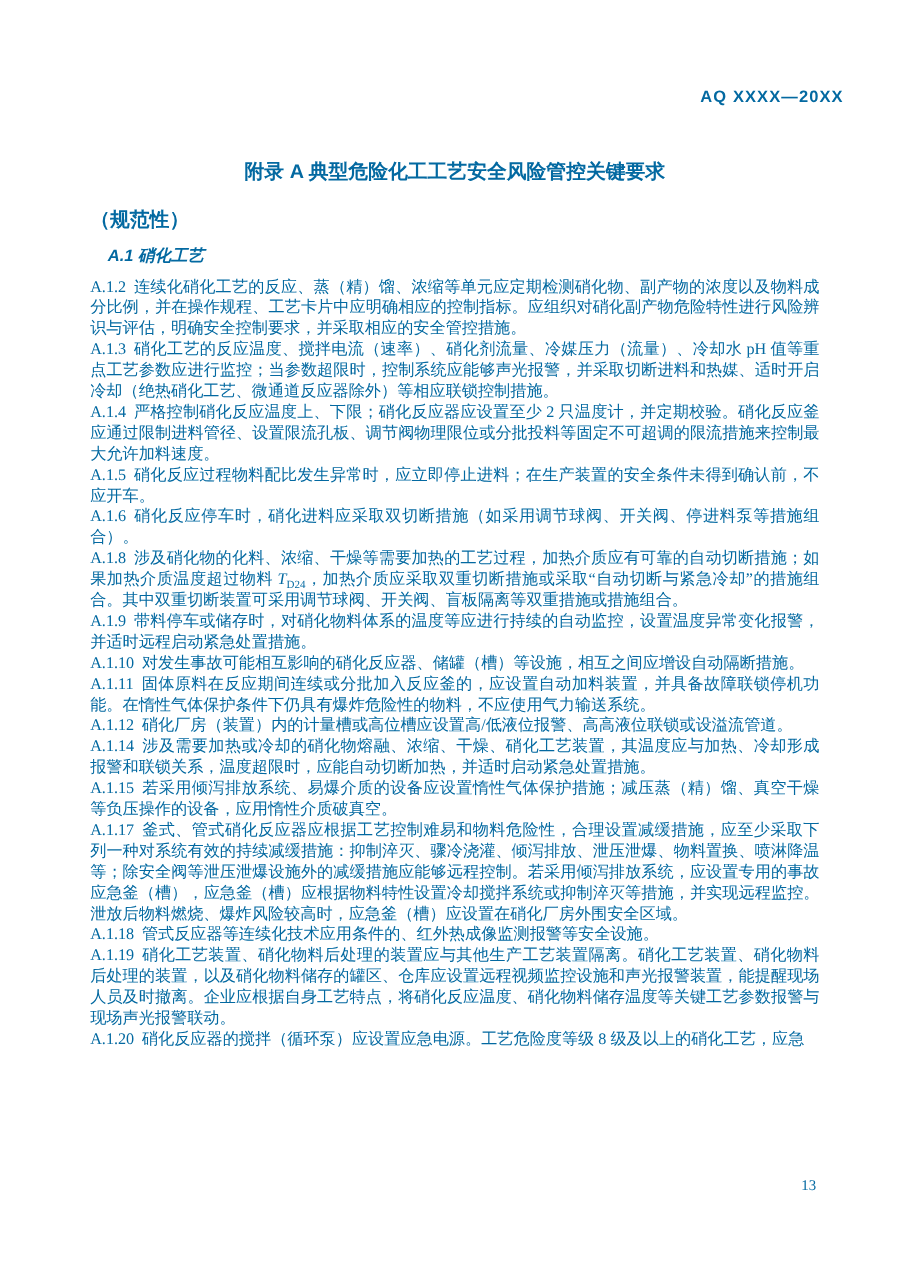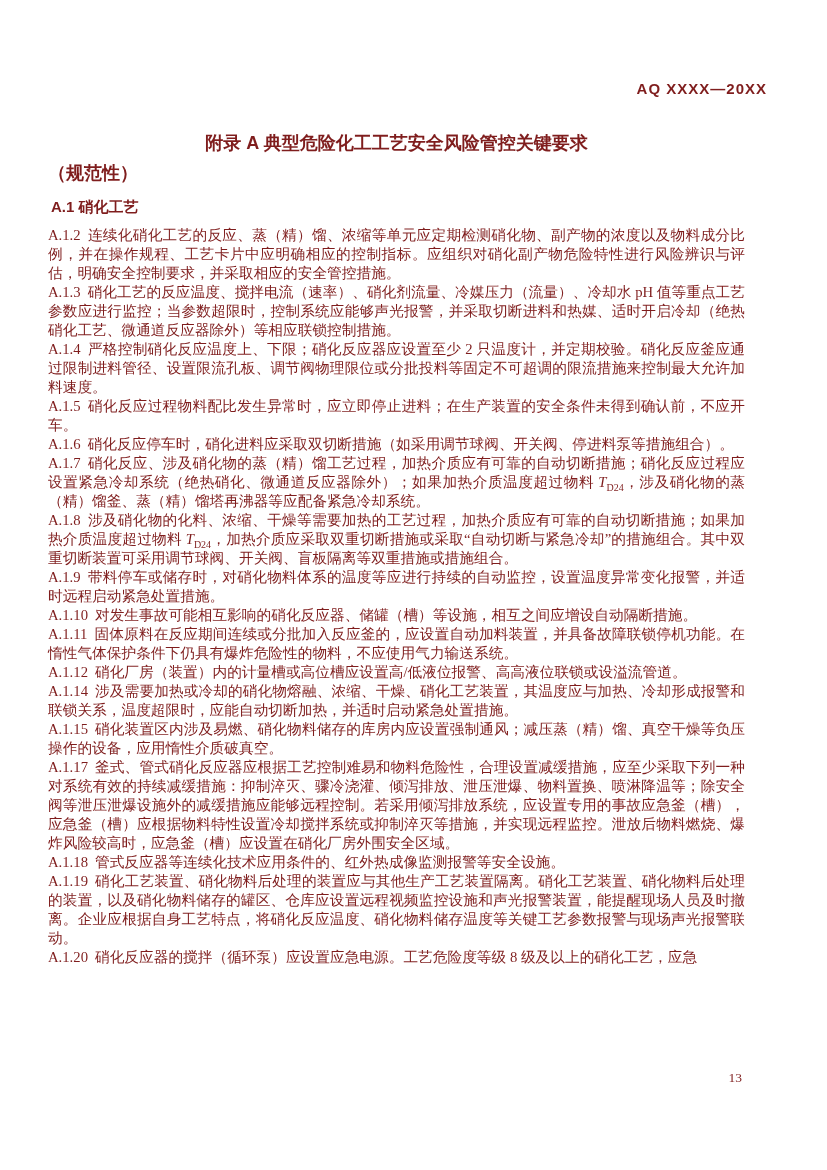--- a/index.html
+++ b/index.html
@@ -6,58 +6,59 @@
     margin: 0;
     padding: 0;
     background: #ffffff;
   }
   .page {
     position: relative;
     width: 827px;
     height: 1170px;
     margin: 0;
     background: #ffffff;
-    color: #7f1d1d;
+    color: #0369a1;
     box-sizing: border-box;
-    padding: 0 82px 0 48px;
+    padding: 0 82px 0 82px;
     overflow: hidden;
     font-family: "Liberation Serif", "DejaVu Serif", serif;
   }
   .doc-code {
     position: absolute;
     top: 80px;
     right: 60px;
     font-family: "Liberation Sans", "DejaVu Sans", sans-serif;
     font-weight: 700;
     font-size: 15px;
     letter-spacing: 1px;
     white-space: nowrap;
   }
   .title {
-    margin: 4px;
+    margin: 17px;
     padding-top: 126px;
     text-align: center;
     font-family: "Liberation Sans", "DejaVu Sans", sans-serif;
     font-weight: 700;
     font-size: 18px;
     line-height: 26px;
   }
   .subtitle {
     text-align: left;
     font-family: "Liberation Sans", "DejaVu Sans", sans-serif;
     font-weight: 700;
     font-size: 18px;
     line-height: 26px;
   }
   .section-heading {
-    margin: 11px 0 0 3px;
+    margin: 11px 0 0 16px;
     font-family: "Liberation Sans", "DejaVu Sans", sans-serif;
     font-weight: 700;
     font-size: 15px;
     line-height: 20px;
+    font-style: italic;
   }
   .paragraphs {
     margin-top: 9px;
     font-size: 14.7px;
     line-height: 19px;
     text-align: justify;
     letter-spacing: 0;
   }
   .para {
     margin: 0;
@@ -96,28 +97,27 @@
 
   <h2 class="section-heading">A.1 硝化工艺</h2>
 
   <div class="paragraphs">
 
       <p class="para"><span class="pid">A.1.2</span><span class="ptext">连续化硝化工艺的反应、蒸（精）馏、浓缩等单元应定期检测硝化物、副产物的浓度以及物料成分比例，并在操作规程、工艺卡片中应明确相应的控制指标。应组织对硝化副产物危险特性进行风险辨识与评估，明确安全控制要求，并采取相应的安全管控措施。</span></p>
       <p class="para"><span class="pid">A.1.3</span><span class="ptext">硝化工艺的反应温度、搅拌电流（速率）、硝化剂流量、冷媒压力（流量）、冷却水 pH 值等重点工艺参数应进行监控；当参数超限时，控制系统应能够声光报警，并采取切断进料和热媒、适时开启冷却（绝热硝化工艺、微通道反应器除外）等相应联锁控制措施。</span></p>
       <p class="para"><span class="pid">A.1.4</span><span class="ptext">严格控制硝化反应温度上、下限；硝化反应器应设置至少 2 只温度计，并定期校验。硝化反应釜应通过限制进料管径、设置限流孔板、调节阀物理限位或分批投料等固定不可超调的限流措施来控制最大允许加料速度。</span></p>
       <p class="para"><span class="pid">A.1.5</span><span class="ptext">硝化反应过程物料配比发生异常时，应立即停止进料；在生产装置的安全条件未得到确认前，不应开车。</span></p>
       <p class="para"><span class="pid">A.1.6</span><span class="ptext">硝化反应停车时，硝化进料应采取双切断措施（如采用调节球阀、开关阀、停进料泵等措施组合）。</span></p>
-      <p class="para"><span class="pid">A.1.7</span><span class="ptext">硝化反应、涉及硝化物的蒸（精）馏工艺过程，加热介质应有可靠的自动切断措施；硝化反应过程应设置紧急冷却系统（绝热硝化、微通道反应器除外）；如果加热介质温度超过物料 <i>T</i><sub>D24</sub>，涉及硝化物的蒸（精）馏釜、蒸（精）馏塔再沸器等应配备紧急冷却系统。</span></p>
       <p class="para"><span class="pid">A.1.8</span><span class="ptext">涉及硝化物的化料、浓缩、干燥等需要加热的工艺过程，加热介质应有可靠的自动切断措施；如果加热介质温度超过物料 <i>T</i><sub>D24</sub>，加热介质应采取双重切断措施或采取“自动切断与紧急冷却”的措施组合。其中双重切断装置可采用调节球阀、开关阀、盲板隔离等双重措施或措施组合。</span></p>
       <p class="para"><span class="pid">A.1.9</span><span class="ptext">带料停车或储存时，对硝化物料体系的温度等应进行持续的自动监控，设置温度异常变化报警，并适时远程启动紧急处置措施。</span></p>
       <p class="para"><span class="pid">A.1.10</span><span class="ptext">对发生事故可能相互影响的硝化反应器、储罐（槽）等设施，相互之间应增设自动隔断措施。</span></p>
       <p class="para"><span class="pid">A.1.11</span><span class="ptext">固体原料在反应期间连续或分批加入反应釜的，应设置自动加料装置，并具备故障联锁停机功能。在惰性气体保护条件下仍具有爆炸危险性的物料，不应使用气力输送系统。</span></p>
       <p class="para"><span class="pid">A.1.12</span><span class="ptext">硝化厂房（装置）内的计量槽或高位槽应设置高/低液位报警、高高液位联锁或设溢流管道。</span></p>
       <p class="para"><span class="pid">A.1.14</span><span class="ptext">涉及需要加热或冷却的硝化物熔融、浓缩、干燥、硝化工艺装置，其温度应与加热、冷却形成报警和联锁关系，温度超限时，应能自动切断加热，并适时启动紧急处置措施。</span></p>
-      <p class="para"><span class="pid">A.1.15</span><span class="ptext">硝化装置区内涉及易燃、硝化物料储存的库房内应设置强制通风；减压蒸（精）馏、真空干燥等负压操作的设备，应用惰性介质破真空。</span></p>
+      <p class="para"><span class="pid">A.1.15</span><span class="ptext">若采用倾泻排放系统、易爆介质的设备应设置惰性气体保护措施；减压蒸（精）馏、真空干燥等负压操作的设备，应用惰性介质破真空。</span></p>
       <p class="para"><span class="pid">A.1.17</span><span class="ptext">釜式、管式硝化反应器应根据工艺控制难易和物料危险性，合理设置减缓措施，应至少采取下列一种对系统有效的持续减缓措施：抑制淬灭、骤冷浇灌、倾泻排放、泄压泄爆、物料置换、喷淋降温等；除安全阀等泄压泄爆设施外的减缓措施应能够远程控制。若采用倾泻排放系统，应设置专用的事故应急釜（槽），应急釜（槽）应根据物料特性设置冷却搅拌系统或抑制淬灭等措施，并实现远程监控。泄放后物料燃烧、爆炸风险较高时，应急釜（槽）应设置在硝化厂房外围安全区域。</span></p>
       <p class="para"><span class="pid">A.1.18</span><span class="ptext">管式反应器等连续化技术应用条件的、红外热成像监测报警等安全设施。</span></p>
       <p class="para"><span class="pid">A.1.19</span><span class="ptext">硝化工艺装置、硝化物料后处理的装置应与其他生产工艺装置隔离。硝化工艺装置、硝化物料后处理的装置，以及硝化物料储存的罐区、仓库应设置远程视频监控设施和声光报警装置，能提醒现场人员及时撤离。企业应根据自身工艺特点，将硝化反应温度、硝化物料储存温度等关键工艺参数报警与现场声光报警联动。</span></p>
       <p class="para"><span class="pid">A.1.20</span><span class="ptext">硝化反应器的搅拌（循环泵）应设置应急电源。工艺危险度等级 8 级及以上的硝化工艺，应急</span></p>
     </div>
 
   <div class="page-number">13</div>
 
 </div>
 

